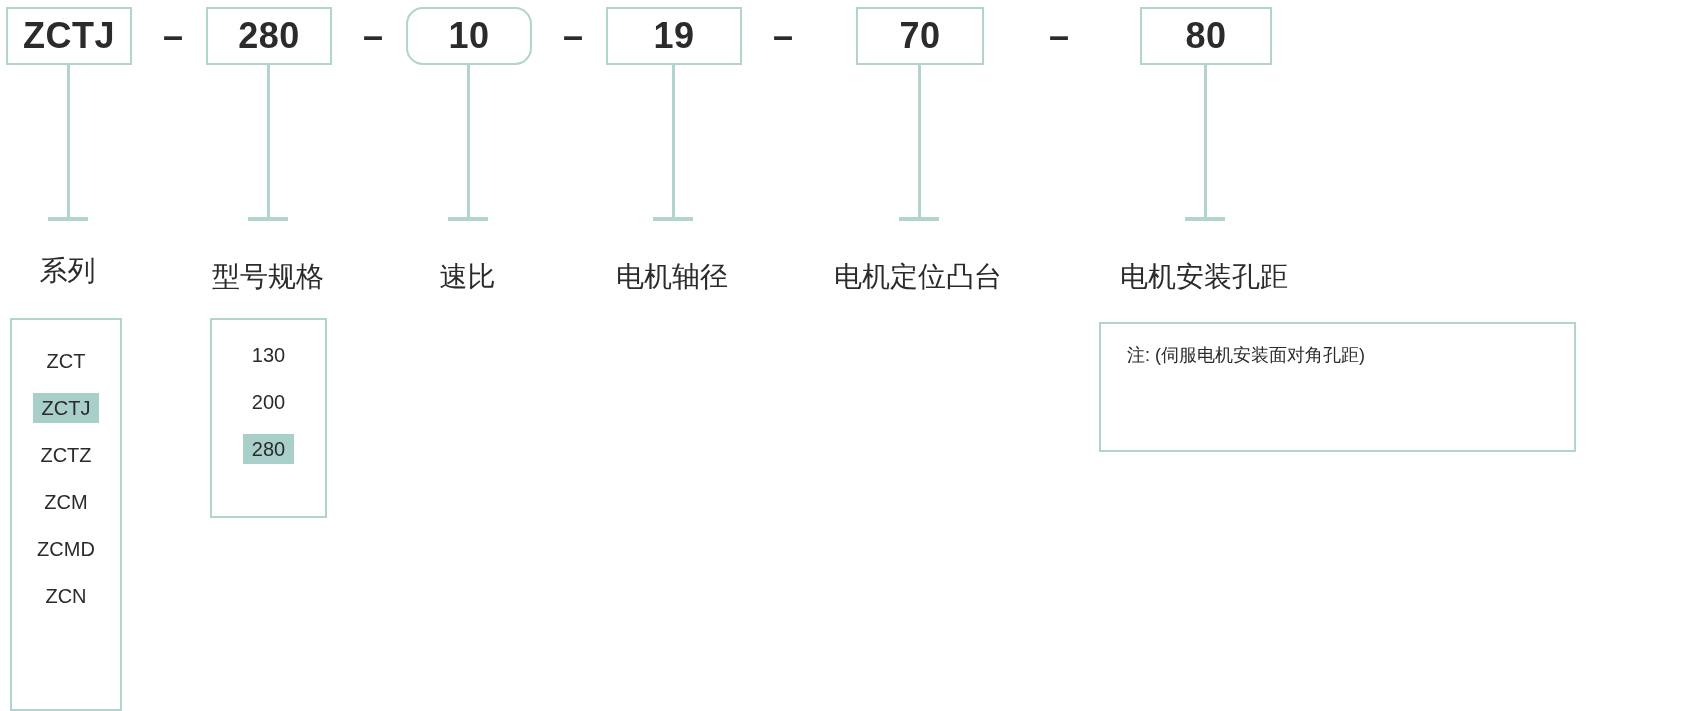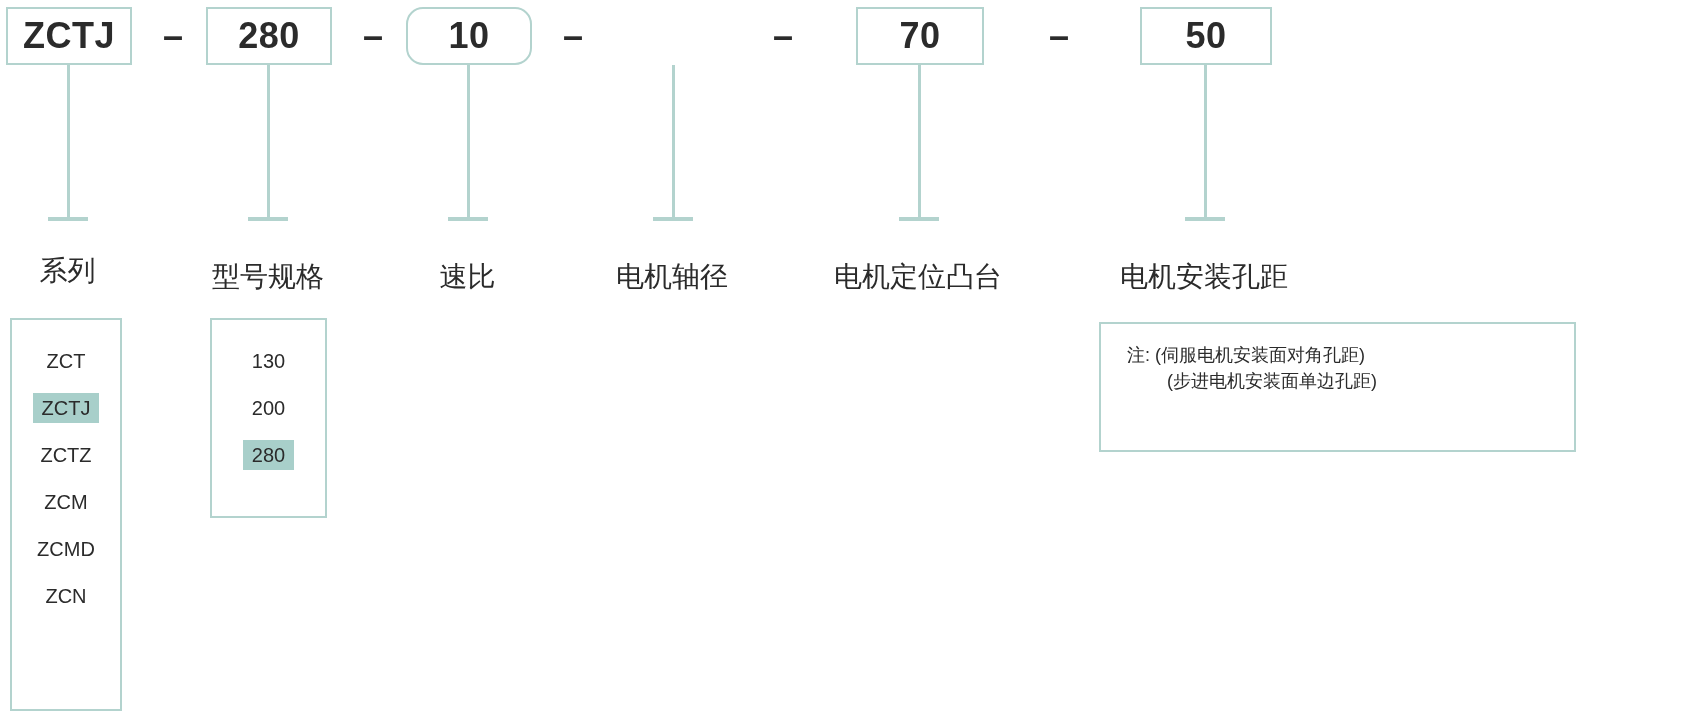--- a/index.html
+++ b/index.html
@@ -124,28 +124,29 @@
   <div class="dash" style="left:150px; width:46px;">–</div>
 
   <div class="code-box" style="left:206px; width:126px;">280</div>
 
   <div class="dash" style="left:350px; width:46px;">–</div>
 
   <div class="code-box" style="left:406px; width:126px;border-radius:17px;">10</div>
 
   <div class="dash" style="left:550px; width:46px;">–</div>
 
+  <div class="code-box" style="left:606px; width:136px;">19</div>
 
   <div class="dash" style="left:760px; width:46px;">–</div>
 
   <div class="code-box" style="left:856px; width:128px;">70</div>
 
   <div class="dash" style="left:1036px; width:46px;">–</div>
 
-  <div class="code-box" style="left:1140px; width:132px;">50</div>
+  <div class="code-box" style="left:1140px; width:132px;">80</div>
 </div>
 
 <div>
   <div class="leader-v" style="left:67px;   top:65px; height:155px;"></div>
   <div class="leader-foot" style="left:48px;   top:217px;"></div>
 
   <div class="leader-v" style="left:267px;  top:65px; height:155px;"></div>
   <div class="leader-foot" style="left:248px;  top:217px;"></div>
 
   <div class="leader-v" style="left:467px;  top:65px; height:155px;"></div>
@@ -177,22 +178,21 @@
 
 <div class="opt-box" id="series-box" style="left:10px; top:318px; width:112px; height:393px; padding-top:26px;">
     <div class="opt-item" style="margin-bottom: 17px;">ZCT</div>
     <div class="opt-item selected" style="margin-bottom: 17px;">ZCTJ</div>
     <div class="opt-item" style="margin-bottom: 17px;">ZCTZ</div>
     <div class="opt-item" style="margin-bottom: 17px;">ZCM</div>
     <div class="opt-item" style="margin-bottom: 17px;">ZCMD</div>
     <div class="opt-item" style="margin-bottom: 0px;">ZCN</div>
   </div>
 
-<div class="opt-box" id="size-box" style="left:210px; top:318px; width:117px; height:200px; padding-top:26px;">
+<div class="opt-box" id="size-box" style="left:210px; top:318px; width:117px; height:200px; padding-top:20px;">
     <div class="opt-item" style="margin-bottom: 17px;">130</div>
     <div class="opt-item" style="margin-bottom: 17px;">200</div>
     <div class="opt-item selected" style="margin-bottom: 0px;">280</div>
   </div>
 
 <div class="note-box" style="left:1099px; top:322px; width:477px; height:130px;">
   <div class="note-line">注: (伺服电机安装面对角孔距)</div>
-  <div class="note-line indent">(步进电机安装面单边孔距)</div>
 </div>
 
 </body></html>

